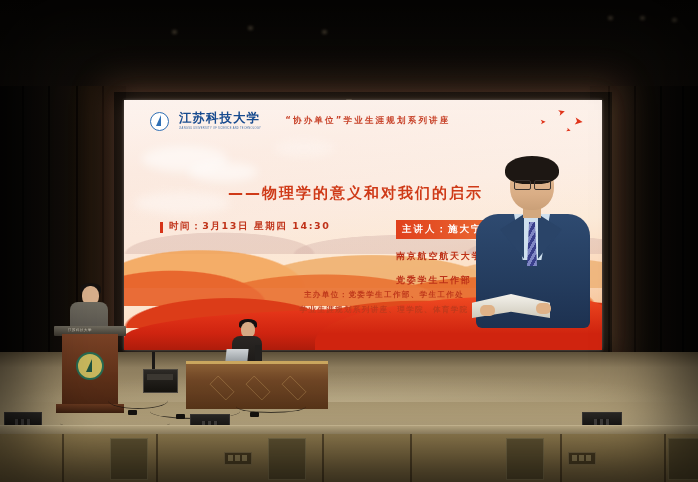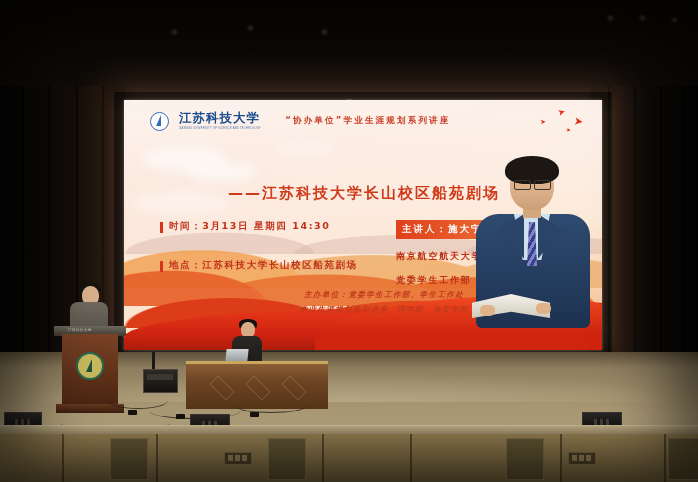--- a/index.html
+++ b/index.html
@@ -120,21 +120,21 @@
   .spk{position:absolute;left:272px;top:120px;width:136px;}
   .spk-bar{background:linear-gradient(90deg,#e0401c,#ef7a3c);padding:3px 6px;
     font-family:"DejaVu Sans",sans-serif;font-size:9.5px;color:#fff;letter-spacing:2px;
     font-weight:700;white-space:nowrap;}
   .spk-line{margin-top:11px;font-family:"DejaVu Sans",sans-serif;font-size:9px;
     color:#bd3118;letter-spacing:1.8px;white-space:nowrap;font-weight:600;}
 
   
   .orgs{position:absolute;left:142px;top:188px;width:236px;text-align:center;}
   .org-line{font-family:"DejaVu Sans",sans-serif;font-size:7.6px;color:#c03a1c;
-    letter-spacing:1.3px;line-height:1.95;white-space:nowrap;font-weight:600;font-style:italic;}
+    letter-spacing:1.3px;line-height:1.95;white-space:nowrap;font-weight:600;}
 
   
   .portrait{position:absolute;right:10px;bottom:22px;width:118px;height:168px;}
   .p-head{position:absolute;left:36px;top:0;width:44px;height:50px;border-radius:48% 48% 44% 44%;
     background:linear-gradient(180deg,#e7c19c 0%,#d9ad85 70%,#caa078 100%);}
   .p-hair{position:absolute;left:31px;top:-4px;width:54px;height:28px;border-radius:50% 50% 40% 40%;
     background:#1d1713;}
   .p-glass{position:absolute;top:20px;width:15px;height:8px;border:1.2px solid #3a3330;border-radius:2px;}
   .p-neck{position:absolute;left:49px;top:44px;width:18px;height:14px;background:#d3a87e;}
   .p-body{position:absolute;left:2px;top:54px;width:114px;height:114px;
@@ -255,30 +255,26 @@
       <div class="hdr-series">“协办单位”学业生涯规划系列讲座</div>
     </div>
 
     <div class="birds">
       <span class="bird" style="left:30px;top:2px;transform:rotate(-16deg)">➤</span>
       <span class="bird" style="left:46px;top:10px;font-size:11px;transform:rotate(8deg)">➤</span>
       <span class="bird" style="left:12px;top:12px;font-size:7px;transform:rotate(-4deg)">➤</span>
       <span class="bird" style="left:38px;top:21px;font-size:6px;transform:rotate(20deg)">➤</span>
     </div>
 
-    <div class="title-sub">——江苏科技大学长山校区船苑剧场</div>
+    <div class="title-sub">——物理学的意义和对我们的启示</div>
 
     <div class="info">
       <div class="info-row">
         <span class="tick"></span>
         <span class="info-txt">时间：3月13日 星期四 14:30</span>
-      </div>
-      <div class="info-row">
-        <span class="tick"></span>
-        <span class="info-txt">地点：江苏科技大学长山校区船苑剧场</span>
       </div>
     </div>
 
     <div class="spk">
       <div class="spk-bar">主讲人：施大宁</div>
       <div class="spk-line">南京航空航天大学副校长</div>
       <div class="spk-line">党委学生工作部</div>
     </div>
 
     <div class="orgs">

